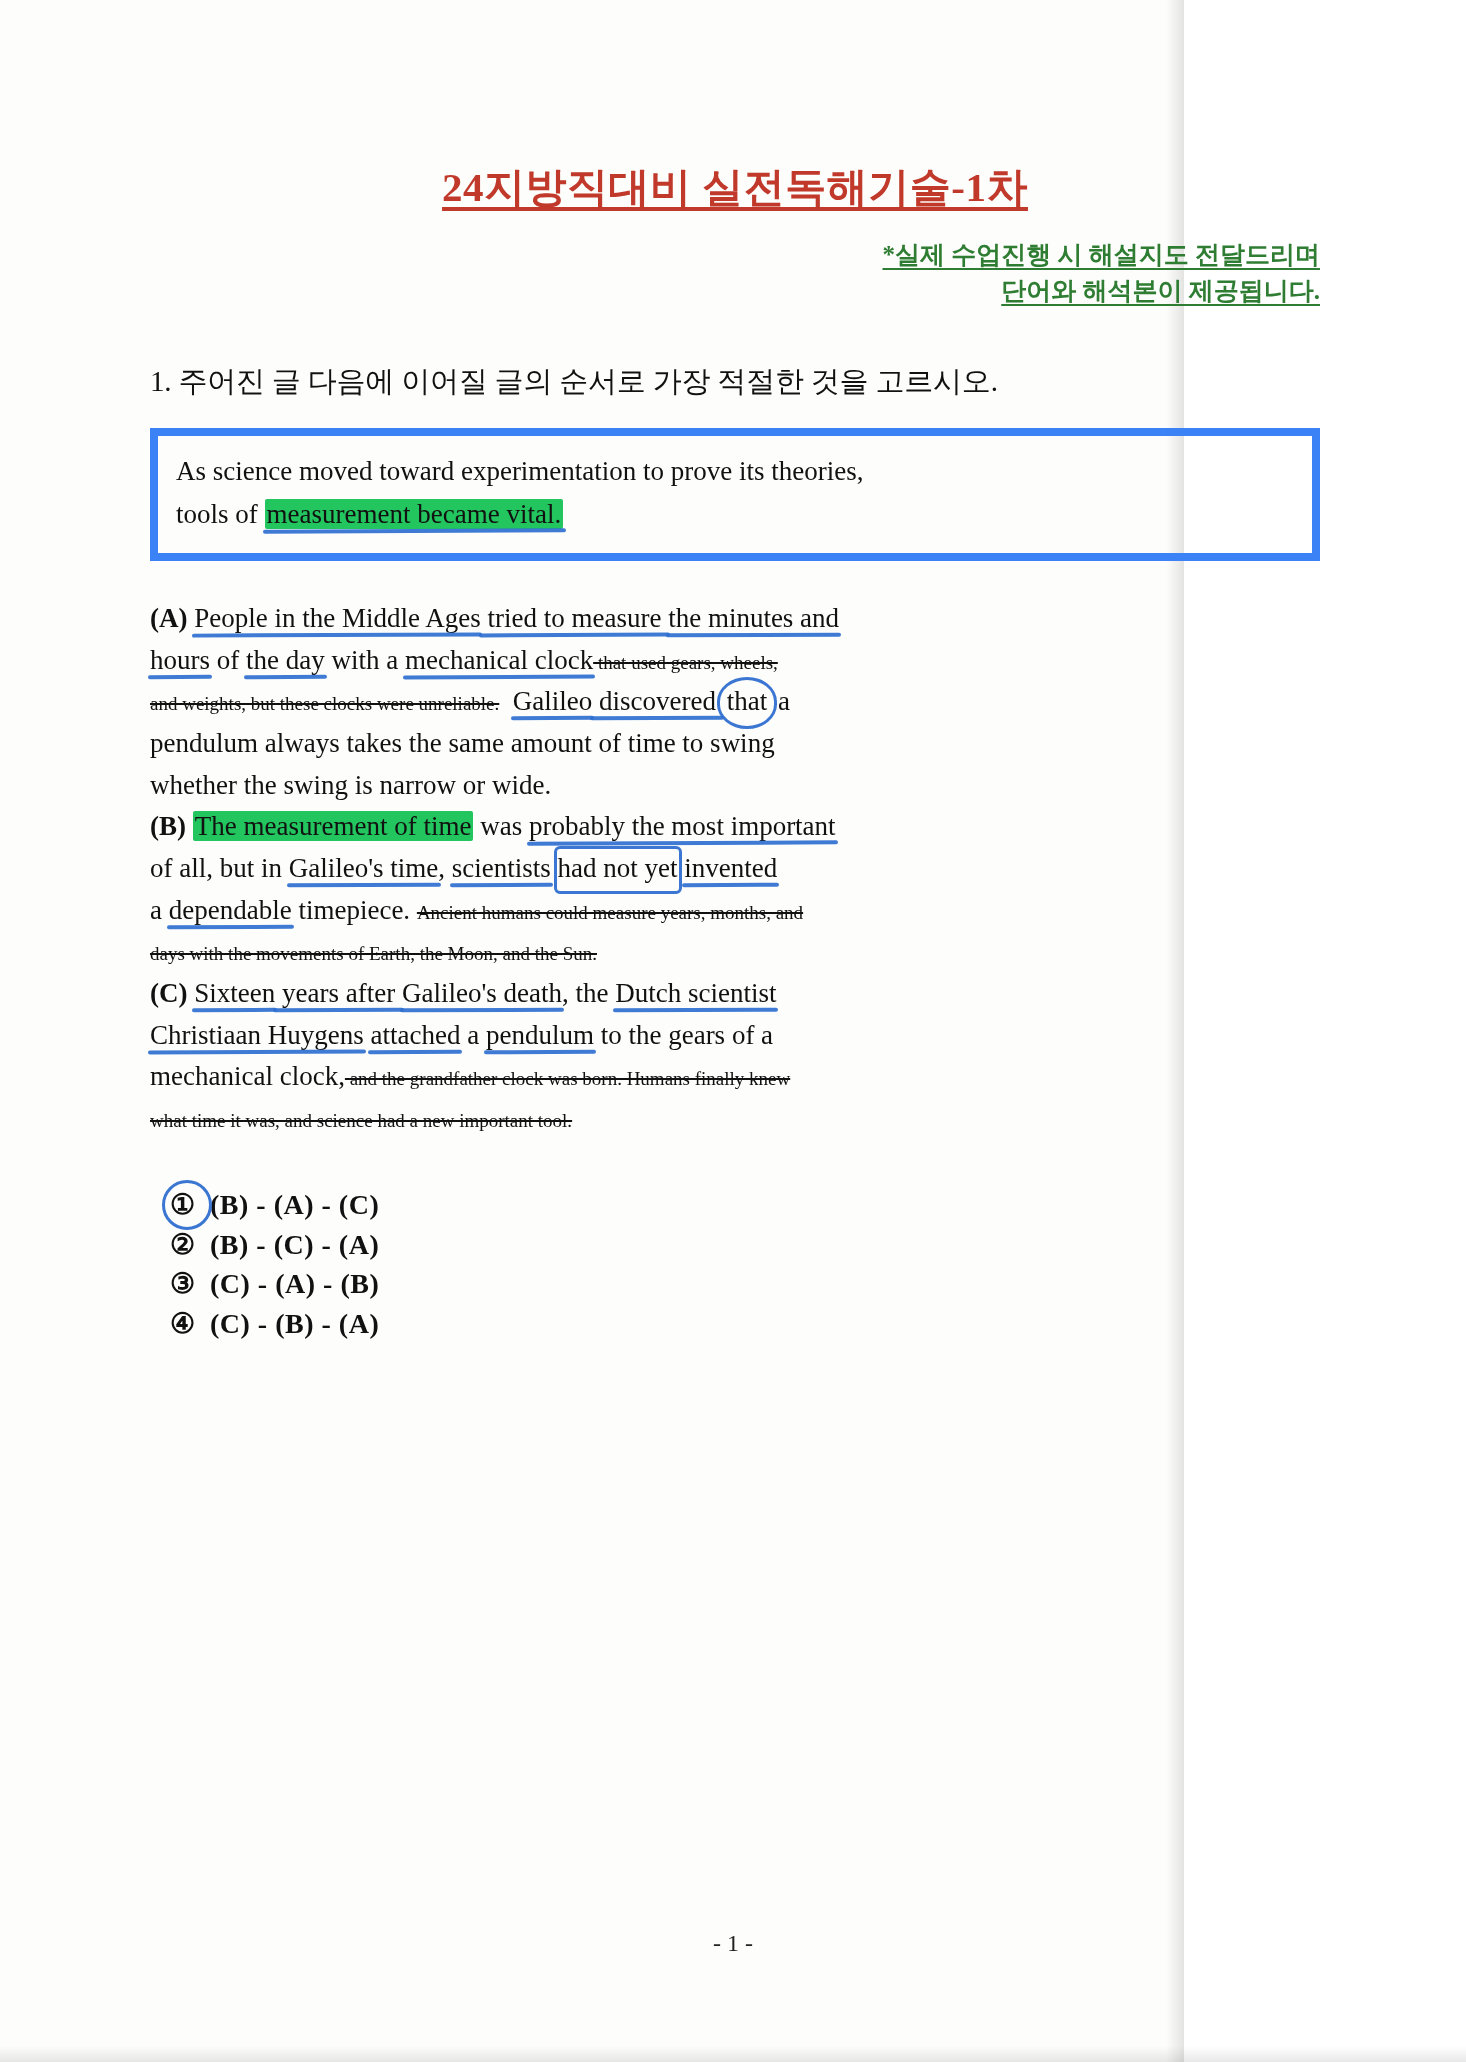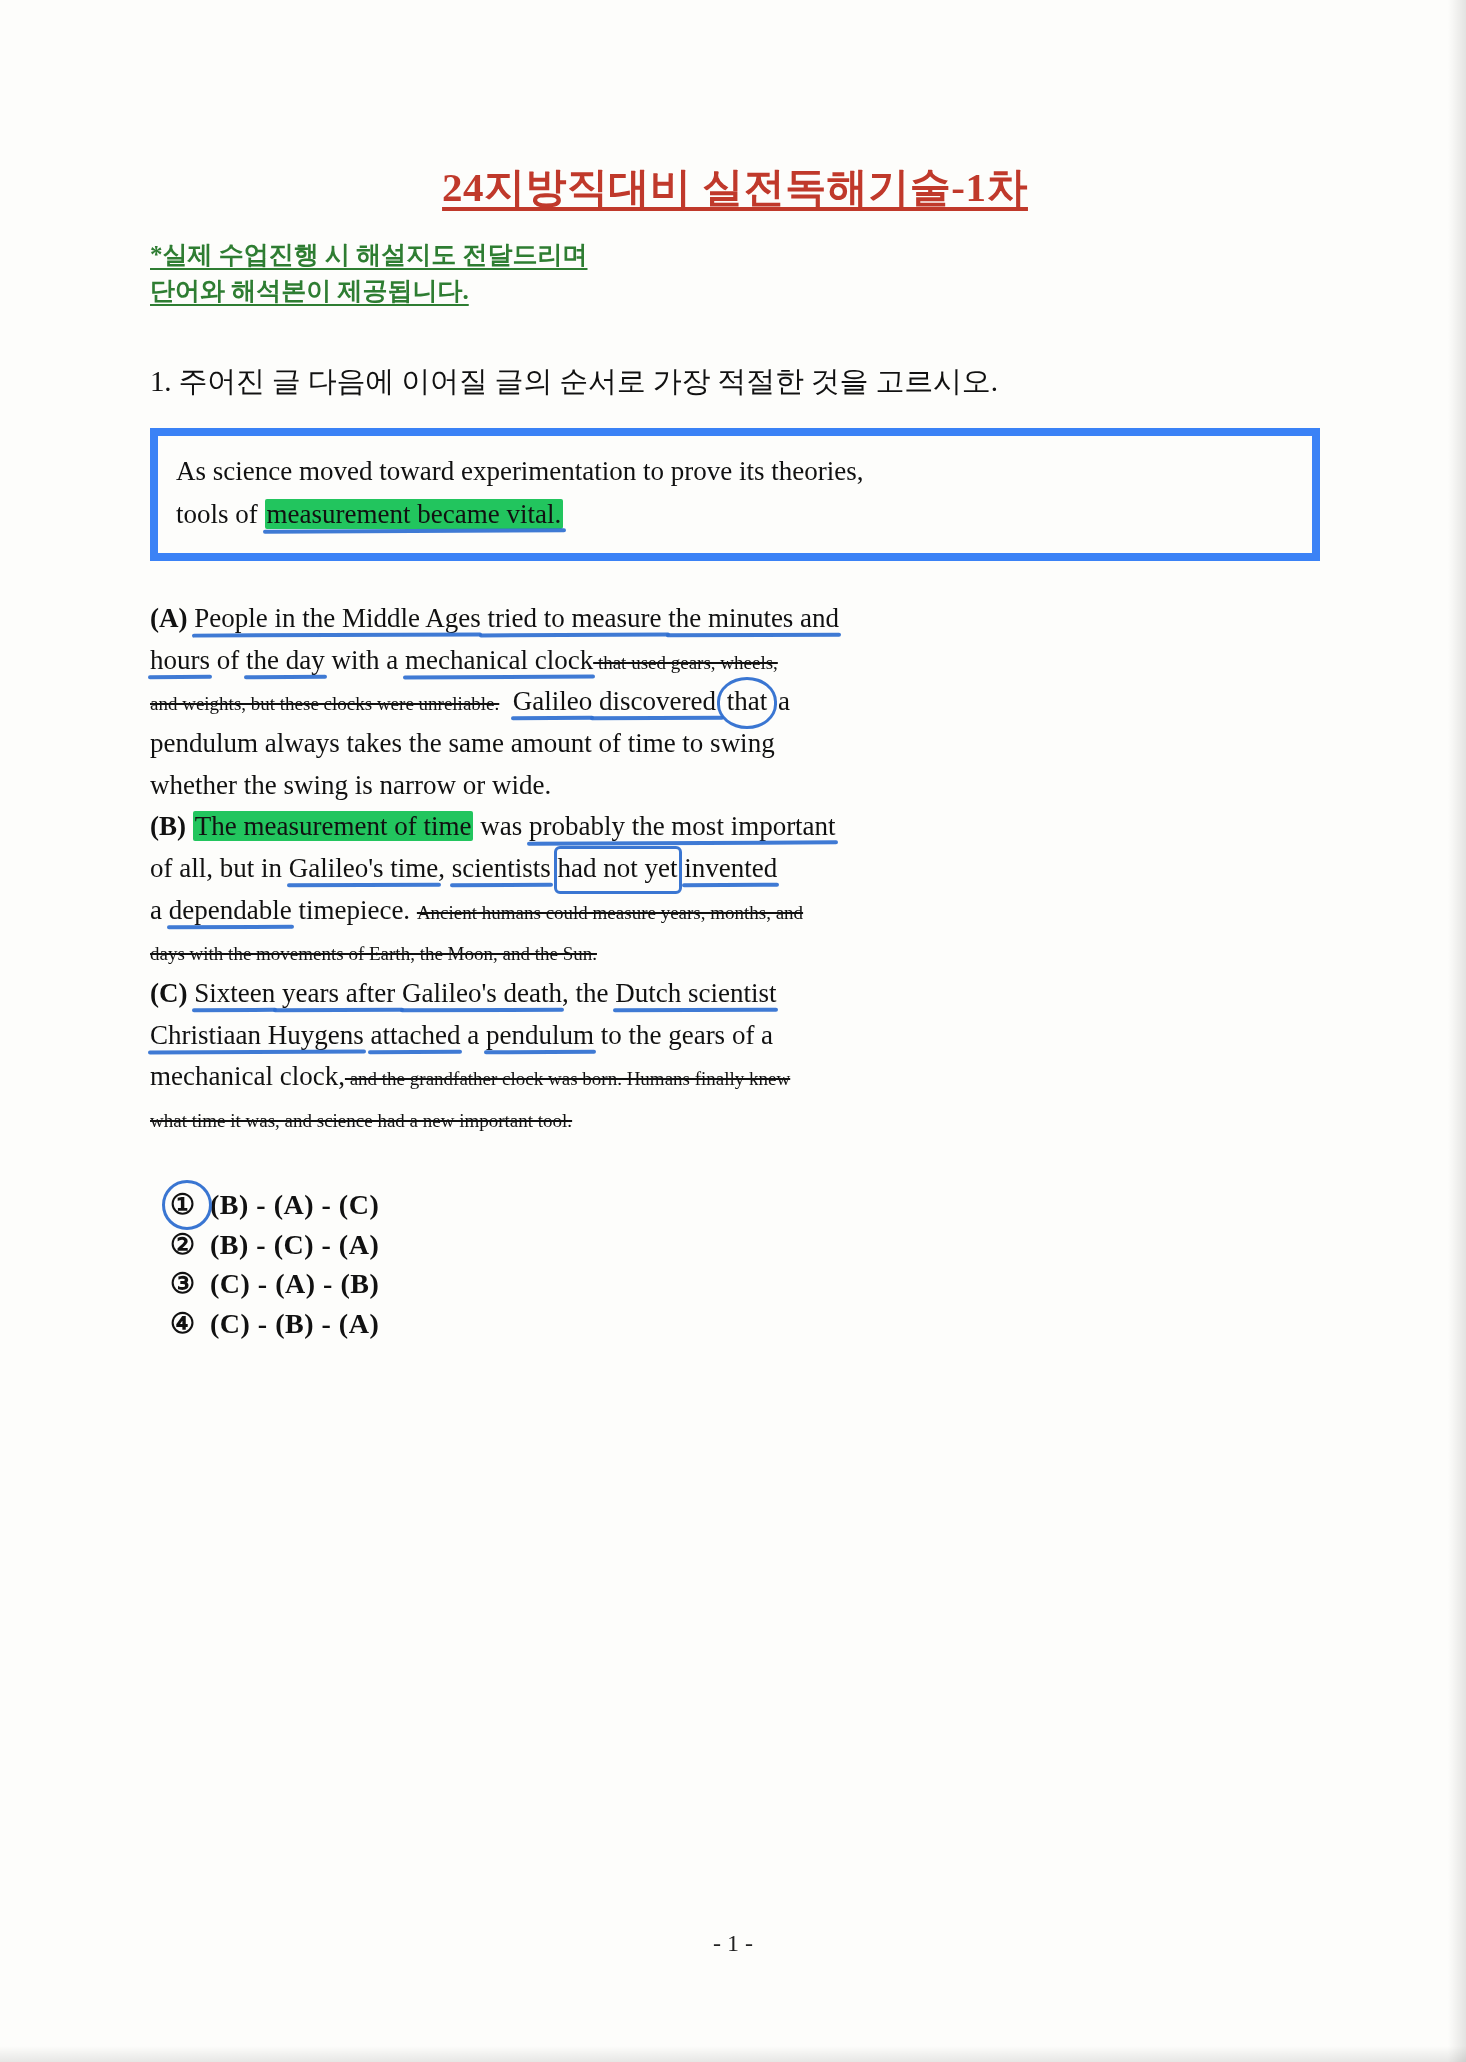--- a/index.html
+++ b/index.html
@@ -10,21 +10,21 @@
   body {
     width: 1466px;
     height: 2062px;
     position: relative;
     font-family: "Liberation Serif", serif;
     overflow: hidden;
   }
   .page {
     position: absolute;
     left: 0; top: 0;
-    width: 1466px;
+    width: 1184px;
     height: 2062px;
     background: #fdfdfb;
     box-sizing: border-box;
   }
   
   .page-edge-right {
     position: absolute;
     right: 0; top: 0;
     width: 18px; height: 2062px;
     background: linear-gradient(to right, rgba(0,0,0,0.0), rgba(0,0,0,0.10));
@@ -48,21 +48,21 @@
     color: #c0392b;
     font-size: 41px;
     font-weight: bold;
     letter-spacing: 0.5px;
     text-decoration: underline;
     text-underline-offset: 6px;
     margin: 0 0 22px 0;
     font-family: "Liberation Serif", serif;
   }
   .subtitle {
-    text-align: left;
+    text-align: right;
     color: #2e7d32;
     font-size: 25px;
     font-weight: bold;
     line-height: 1.45;
     text-decoration: underline;
     text-underline-offset: 5px;
     margin: 0 0 52px 0;
   }
   .question-line {
     font-size: 29px;

